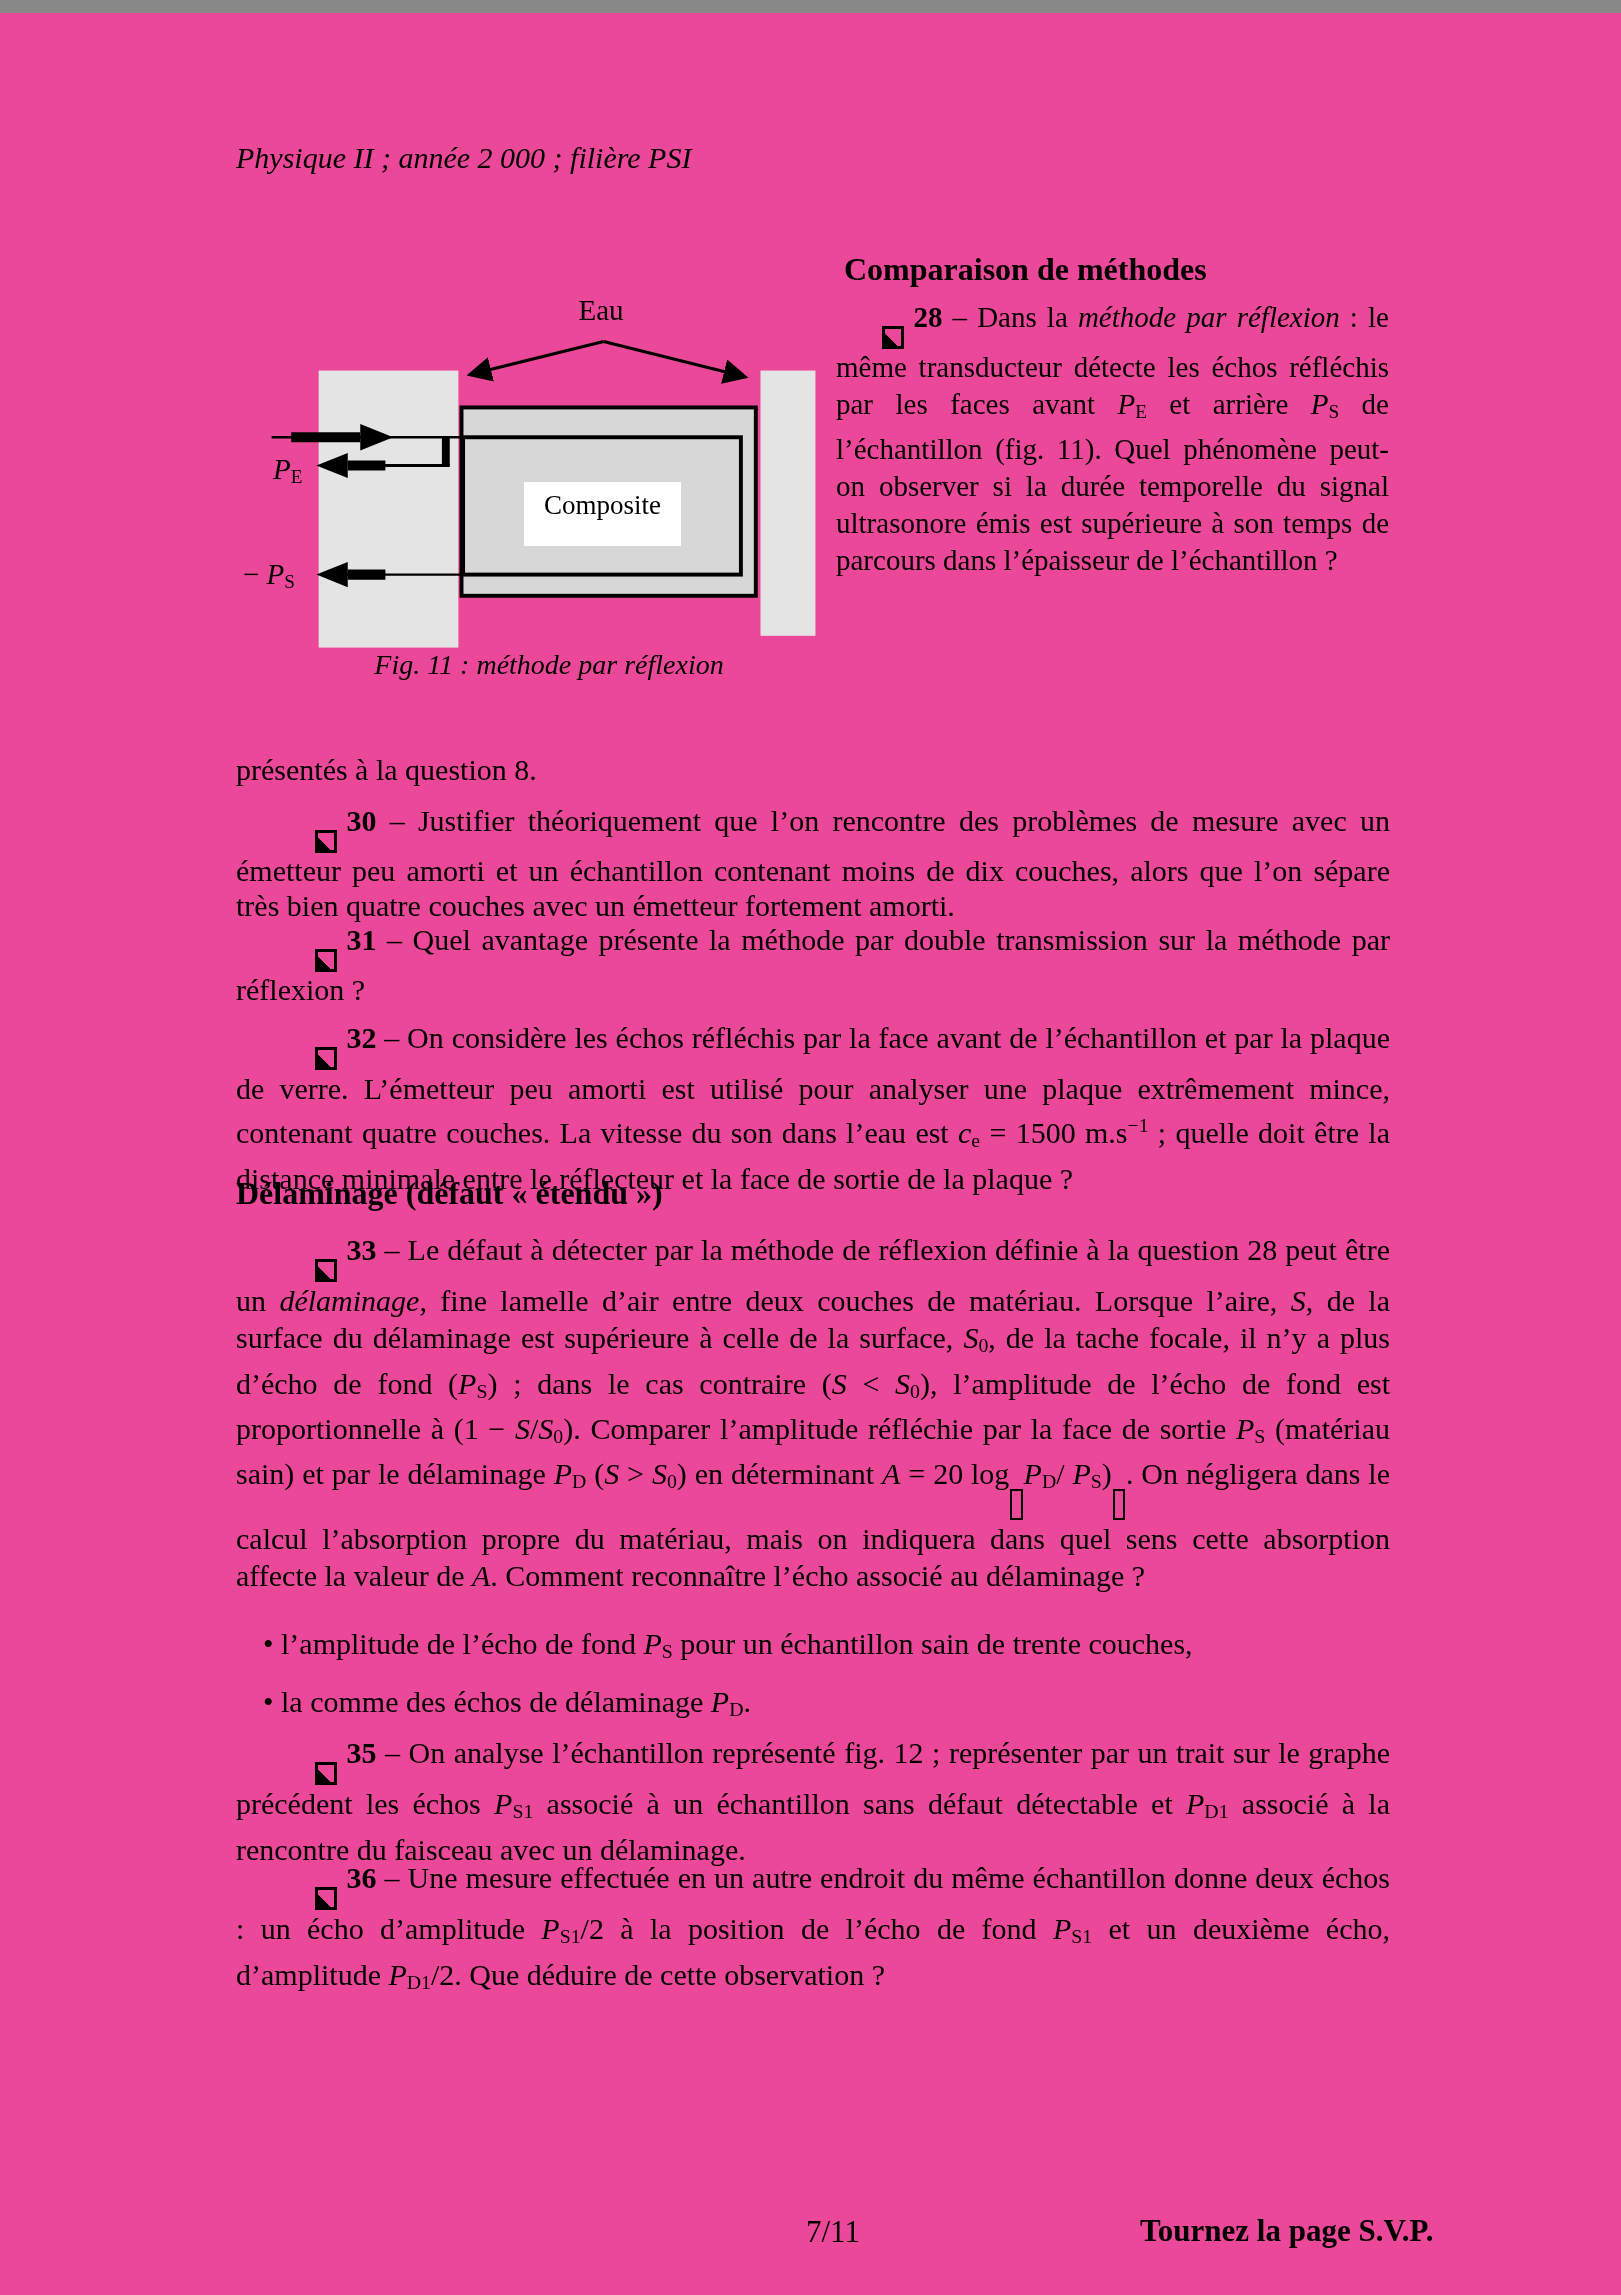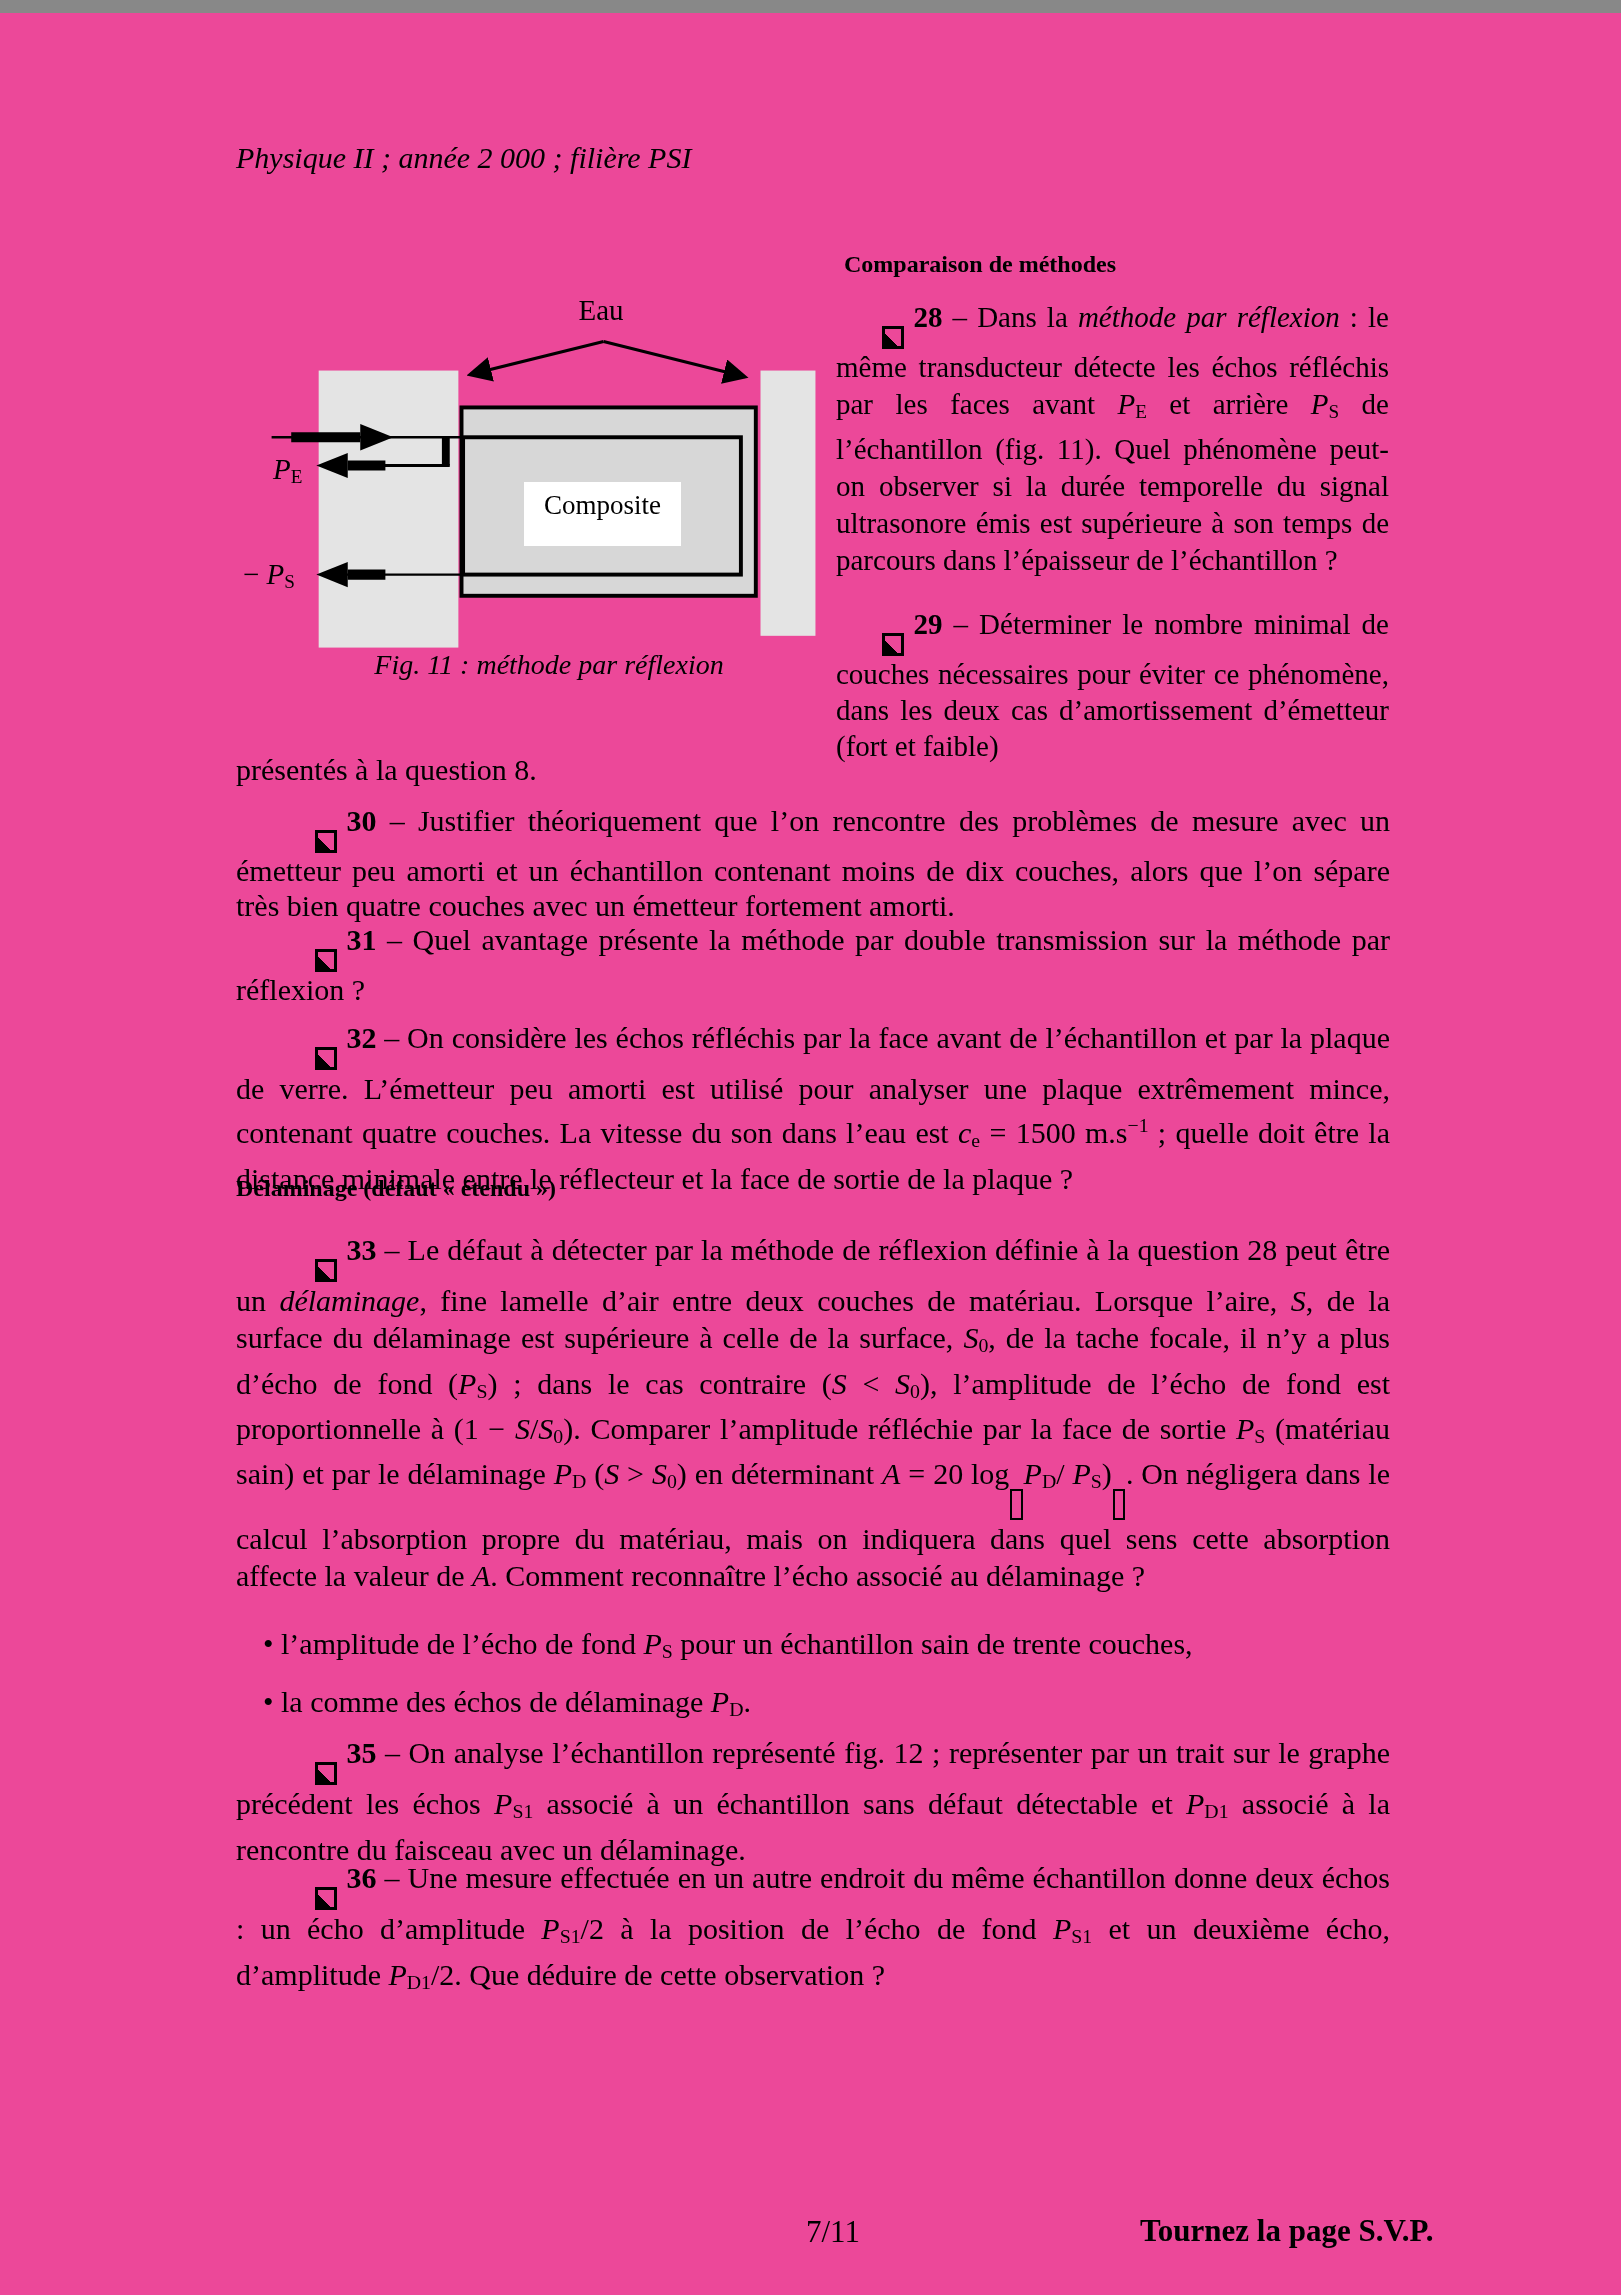--- a/index.html
+++ b/index.html
@@ -6,21 +6,21 @@
   .page{position:relative;width:1622px;height:2295px;margin:13px auto;background:#ec4899;
         font-family:Liberation Serif, serif;color:#000;overflow:hidden}
   .abs{position:absolute}
   .i{font-style:italic}
   .b{font-weight:bold}
   .sub{font-size:.66em;vertical-align:-0.22em}
   .sup{font-size:.66em;vertical-align:.55em}
   .para{text-align:justify;font-size:30px;line-height:36px}
   .indent{text-indent:79px}
   .rc{width:553px;font-size:29px;line-height:37px;text-align:justify;text-indent:46px}
-  .h1{font-size:24px;font-weight:bold}
+  .h1{font-size:32px;font-weight:bold}
   .qb{display:inline-block;box-sizing:border-box;width:22px;height:23px;border:3.1px solid #000;
       background:linear-gradient(45deg,#000 0 8.6px,rgba(0,0,0,0) 8.6px);
       vertical-align:-2.4px;margin-right:9.4px;font-size:0;line-height:0}
   .tbox{display:inline-block;box-sizing:border-box;width:12.6px;height:31px;border:2.4px solid #000;
       vertical-align:-6.3px;margin:0 0.8px;font-size:0;line-height:0}
   .caption{font-style:italic;font-size:28px;text-align:center}
   .hdr{font-style:italic;font-size:30px}
   .figlabel{font-size:29px}
   .complabel{background:#ffffff;width:157px;height:64px;line-height:46px;text-align:center;font-size:27px}
   .ftr{font-size:31px}
@@ -57,21 +57,20 @@
   </svg>
 
   <div class="abs figlabel" style="left:546px;top:281px;width:110px;text-align:center">Eau</div>
   <div class="abs figlabel" style="left:273px;top:440px"><span class="i">P</span><span class="sub">E</span></div>
   <div class="abs figlabel" style="left:243px;top:545px"><span>− </span><span class="i">P</span><span class="sub">S</span></div>
   <div class="abs complabel" style="left:524px;top:469px">Composite</div>
   <div class="abs caption" style="left:298px;top:636px;width:502px">Fig. 11 : méthode par réflexion</div>
 
   <div class="abs h1" style="left:844px;top:238px">Comparaison de méthodes</div>
   <div class="abs rc" style="left:836px;top:286px"><span class="qb">❑</span><span class="b">28</span><span> – Dans la </span><span class="i">méthode par réflexion</span><span> : le même transducteur détecte les échos réfléchis par les faces avant </span><span class="i">P</span><span class="sub">E</span><span> et arrière </span><span class="i">P</span><span class="sub">S</span><span> de l’échantillon (fig. 11). Quel phénomène peut-on observer si la durée temporelle du signal ultrasonore émis est supérieure à son temps de parcours dans l’épaisseur de l’échantillon ?</span></div>
-  <div class="abs rc" style="left:836px;top:593px;line-height:36px"><span class="qb">❑</span><span class="b">29</span><span> – Déterminer le nombre minimal de couches nécessaires pour éviter ce phénomène, dans les deux cas d’amortissement d’émetteur (fort et faible)</span></div>
 
   <div class="abs para" style="left:236px;top:739px;width:1154px;text-align:left"><span>présentés à la question 8.</span></div>
 
   <div class="abs para indent" style="left:236px;top:790px;width:1154px;line-height:35px"><span class="qb">❑</span><span class="b">30</span><span> – Justifier théoriquement que l’on rencontre des problèmes de mesure avec un émetteur peu amorti et un échantillon contenant moins de dix couches, alors que l’on sépare très bien quatre couches avec un émetteur fortement amorti.</span></div>
 
   <div class="abs para indent" style="left:236px;top:909px;width:1154px;line-height:35px"><span class="qb">❑</span><span class="b">31</span><span> – Quel avantage présente la méthode par double transmission sur la méthode par réflexion ?</span></div>
 
   <div class="abs para indent" style="left:236px;top:1006px;width:1154px;line-height:37px"><span class="qb">❑</span><span class="b">32</span><span> – On considère les échos réfléchis par la face avant de l’échantillon et par la plaque de verre. L’émetteur peu amorti est utilisé pour analyser une plaque extrêmement mince, contenant quatre couches. La vitesse du son dans l’eau est </span><span class="i">c</span><span class="sub">e</span><span> = 1500 m.s</span><span class="sup">−1</span><span> ; quelle doit être la distance minimale entre le réflecteur et la face de sortie de la plaque ?</span></div>
 
   <div class="abs h1" style="left:236px;top:1162px">Délaminage (défaut « étendu »)</div>

